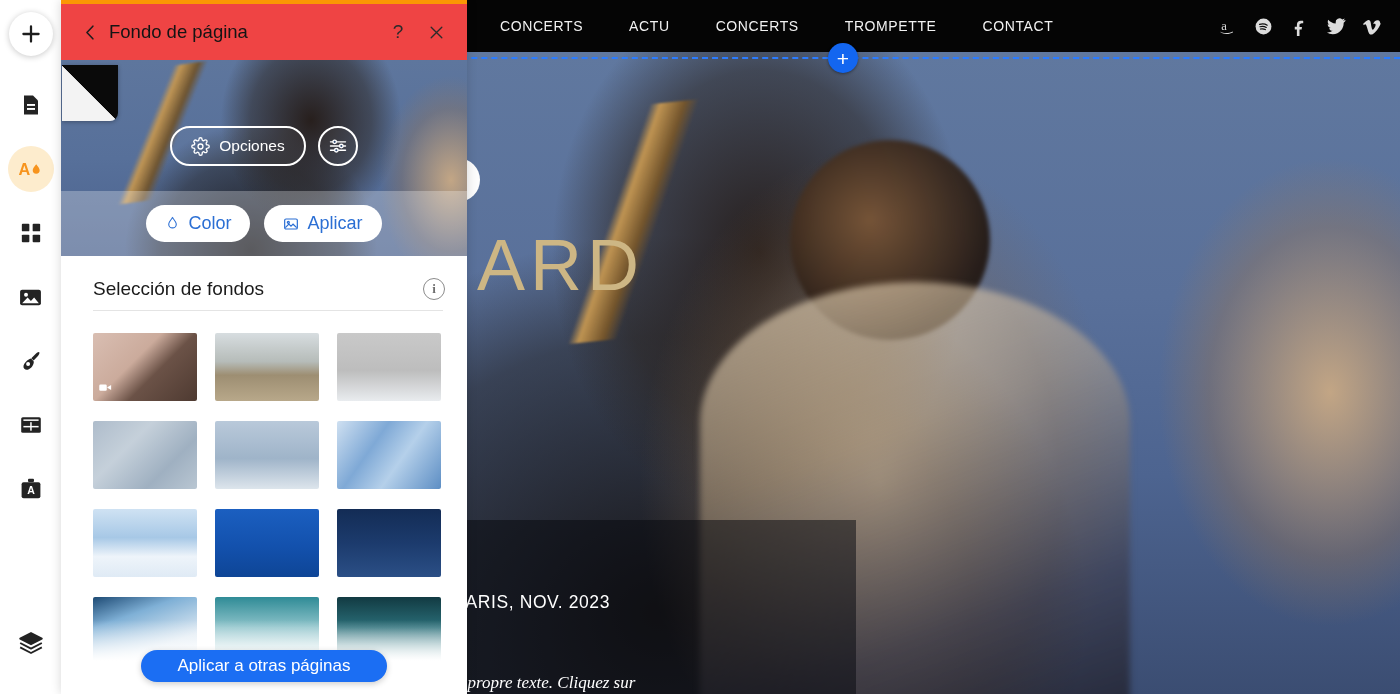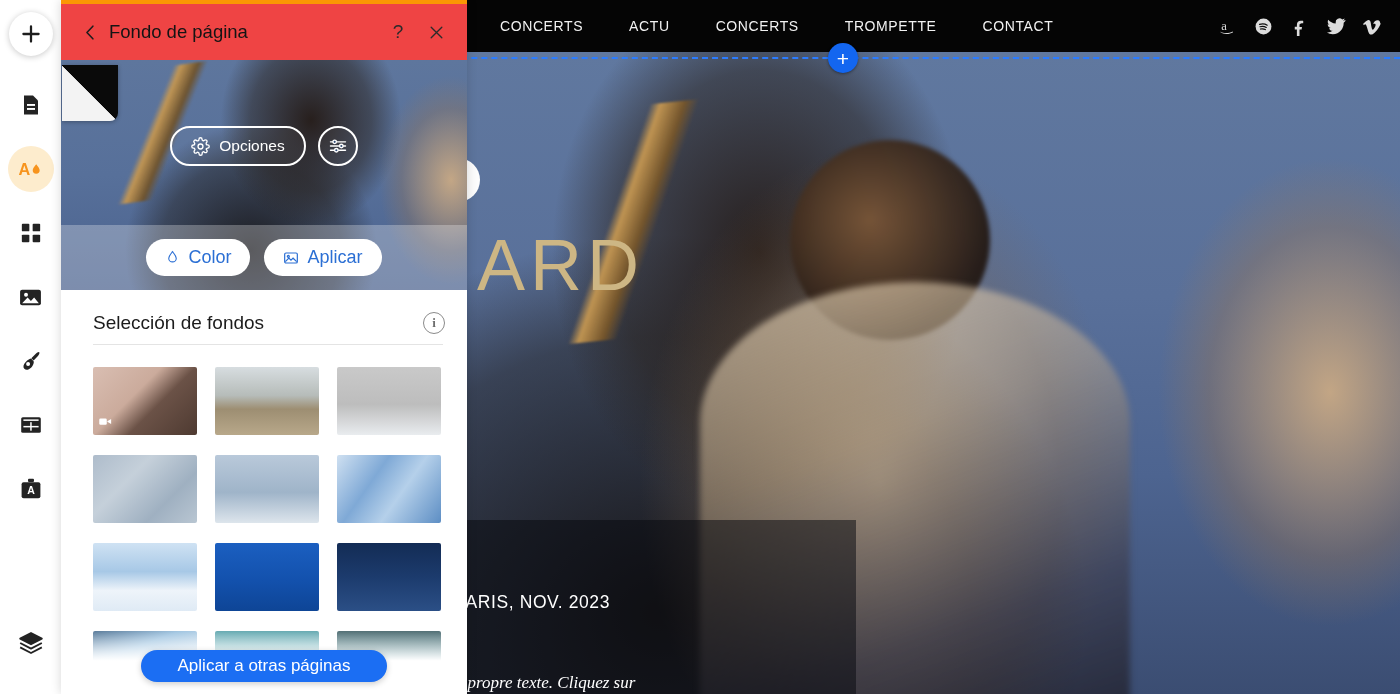--- a/index.html
+++ b/index.html
@@ -139,21 +139,21 @@
   .panel-head {
     height: 56px; display: flex; align-items: center; padding: 0 14px;
     background: #ef4444; flex: none;
   }
   .panel-back { width: 30px; display: flex; align-items: center; justify-content: center; color: #1d1d1d; }
   .panel-title { font-size: 18.5px; color: #141414; margin-left: 4px; }
   .panel-head-actions { margin-left: auto; display: flex; align-items: center; gap: 16px; padding-right: 6px; }
   .panel-head-actions .ic { color: #2b2b2b; display: flex; align-items: center; justify-content: center; width: 22px; height: 22px; }
 
   .panel-preview {
-    position: relative; height: 230px; flex: none; overflow: hidden;
+    position: relative; height: 196px; flex: none; overflow: hidden;
     background:
       radial-gradient(ellipse 90px 130px at 390px 120px, rgba(214,176,130,0.85) 0%, rgba(160,120,80,0.3) 55%, rgba(70,80,110,0) 80%),
       radial-gradient(ellipse 110px 130px at 250px 60px, rgba(35,24,18,0.92) 0%, rgba(40,32,26,0.5) 55%, rgba(60,70,100,0) 82%),
       radial-gradient(ellipse 150px 150px at 190px 190px, rgba(20,16,14,0.85) 0%, rgba(30,26,22,0.45) 60%, rgba(60,70,100,0) 84%),
       linear-gradient(180deg, #5e769d 0%, #57709a 50%, #4b628e 100%);
   }
   .panel-preview .mini-sax {
     position: absolute; left: 40px; top: 8px; width: 120px; height: 130px;
     background: linear-gradient(120deg, rgba(0,0,0,0) 42%, rgba(198,152,82,0.95) 46%, rgba(110,80,38,0.9) 55%, rgba(0,0,0,0) 60%);
     transform: rotate(-8deg); filter: blur(1px);

